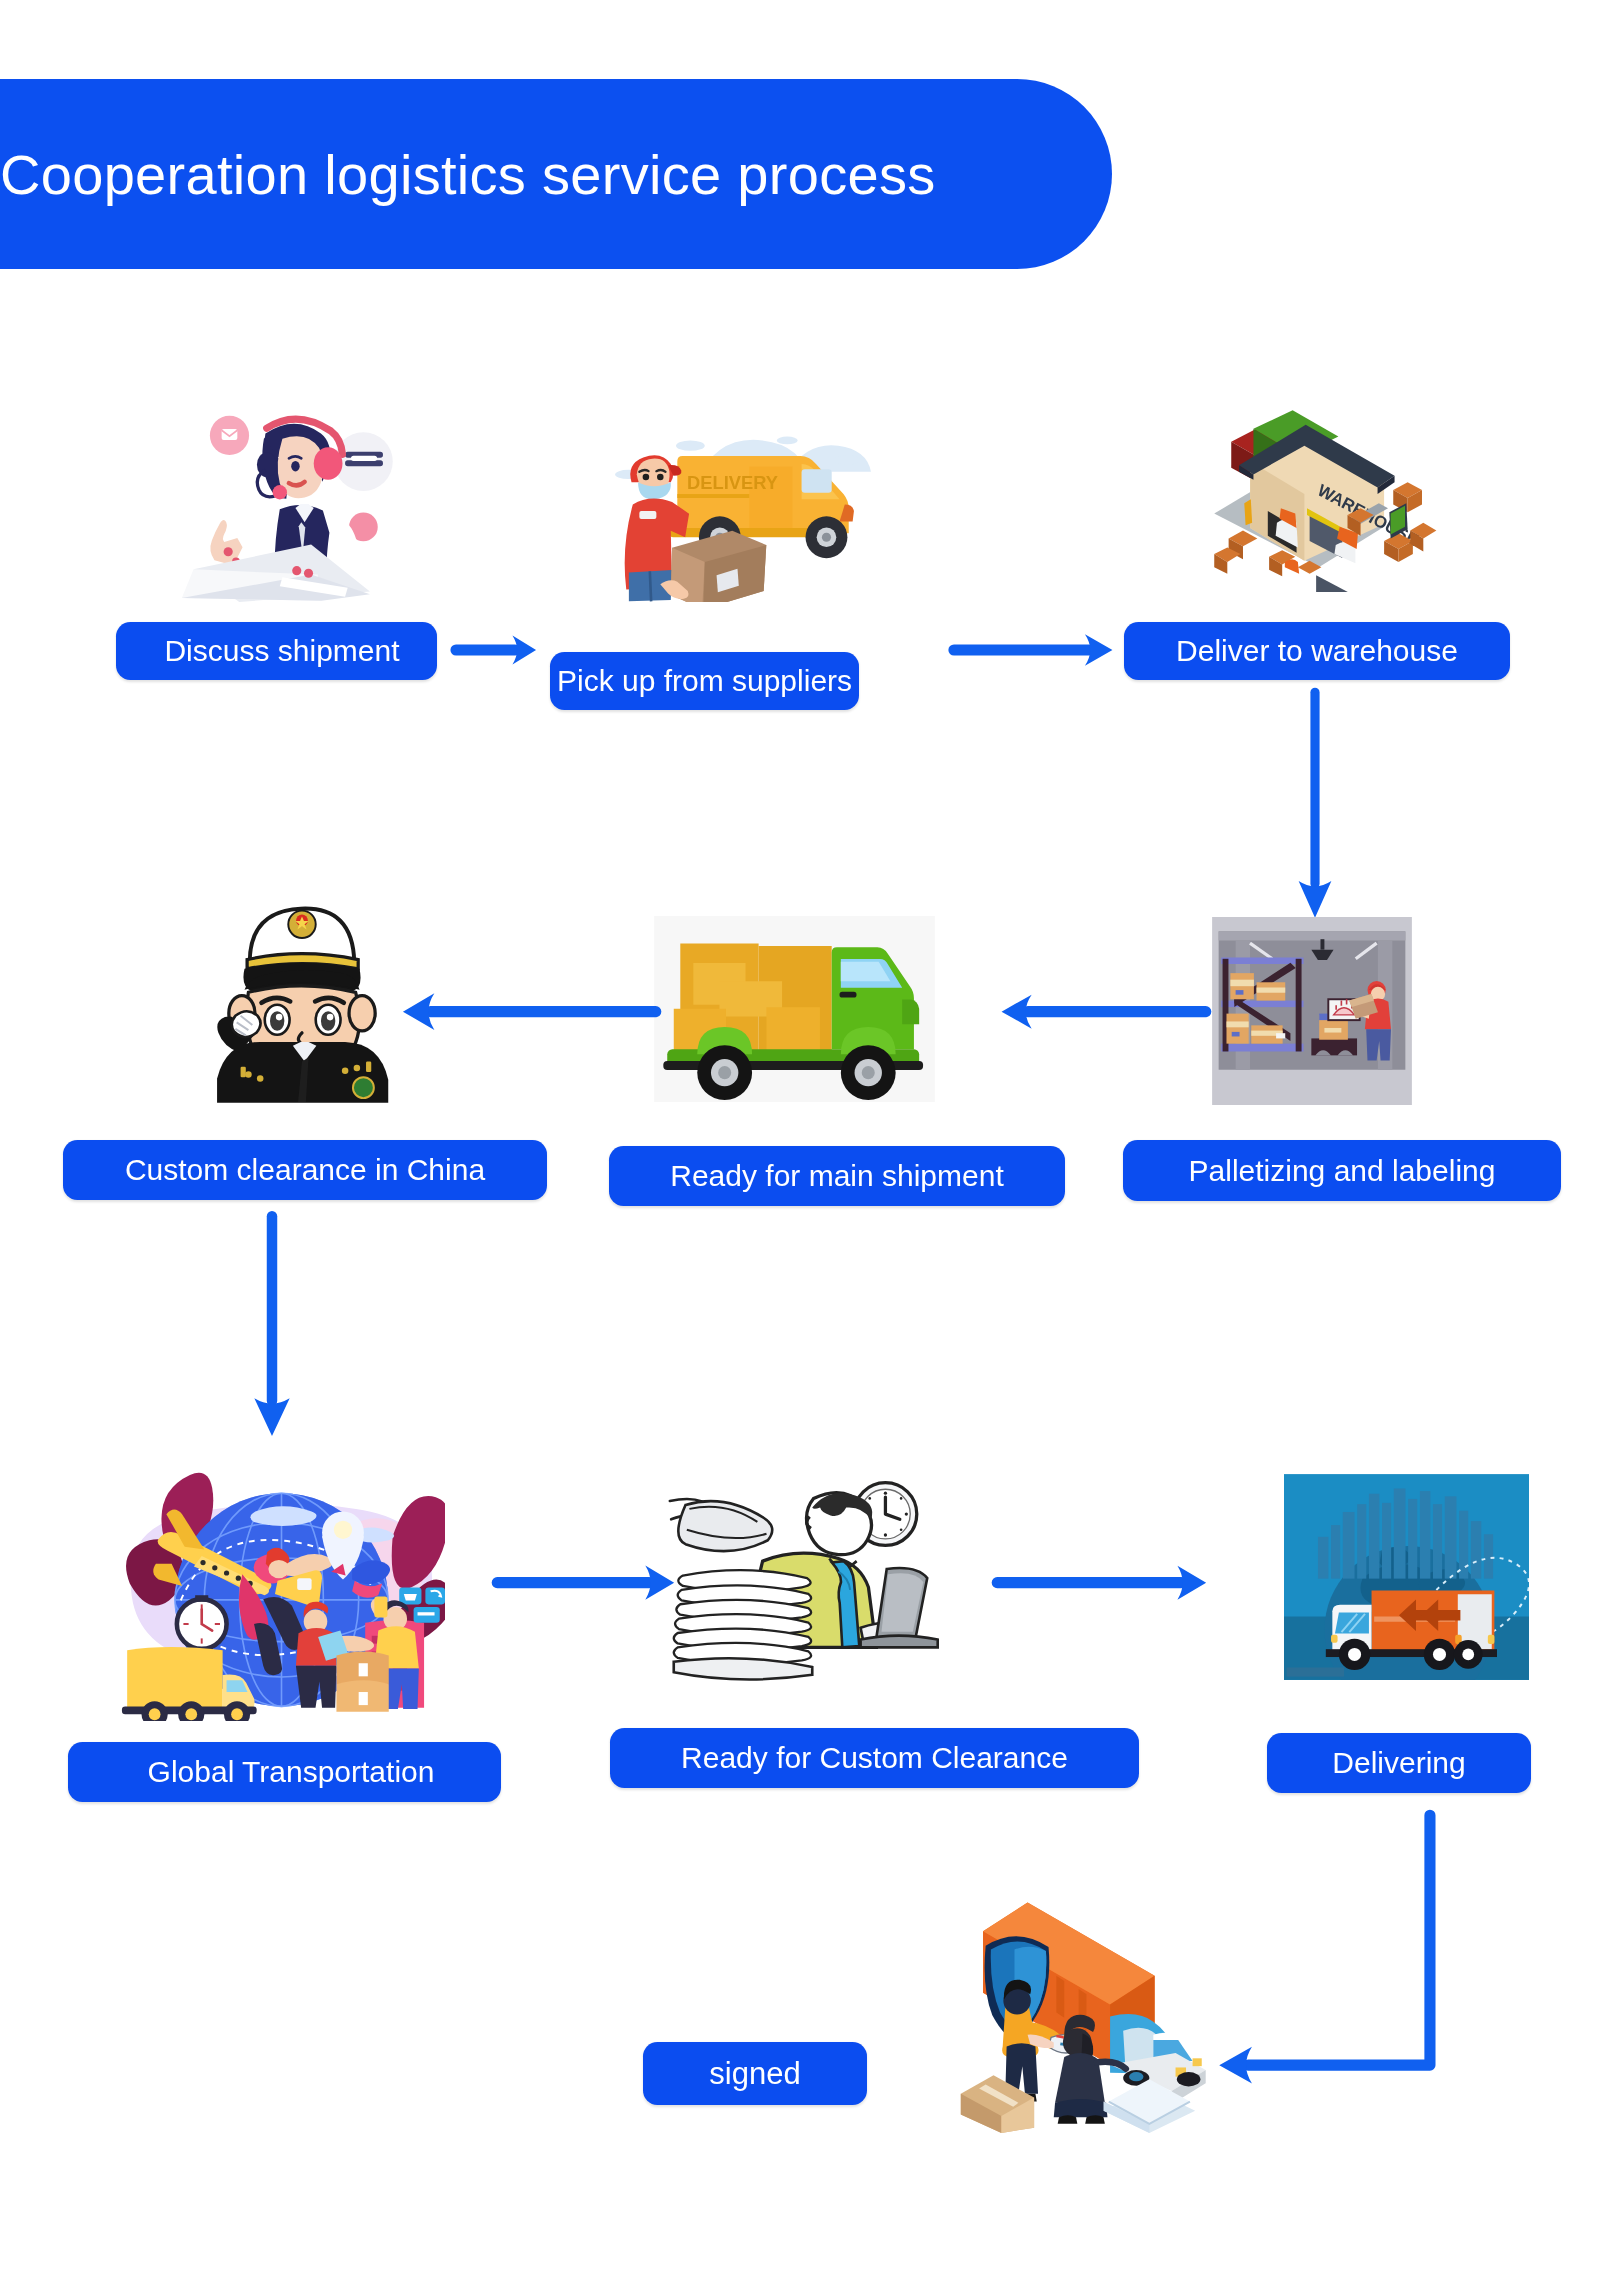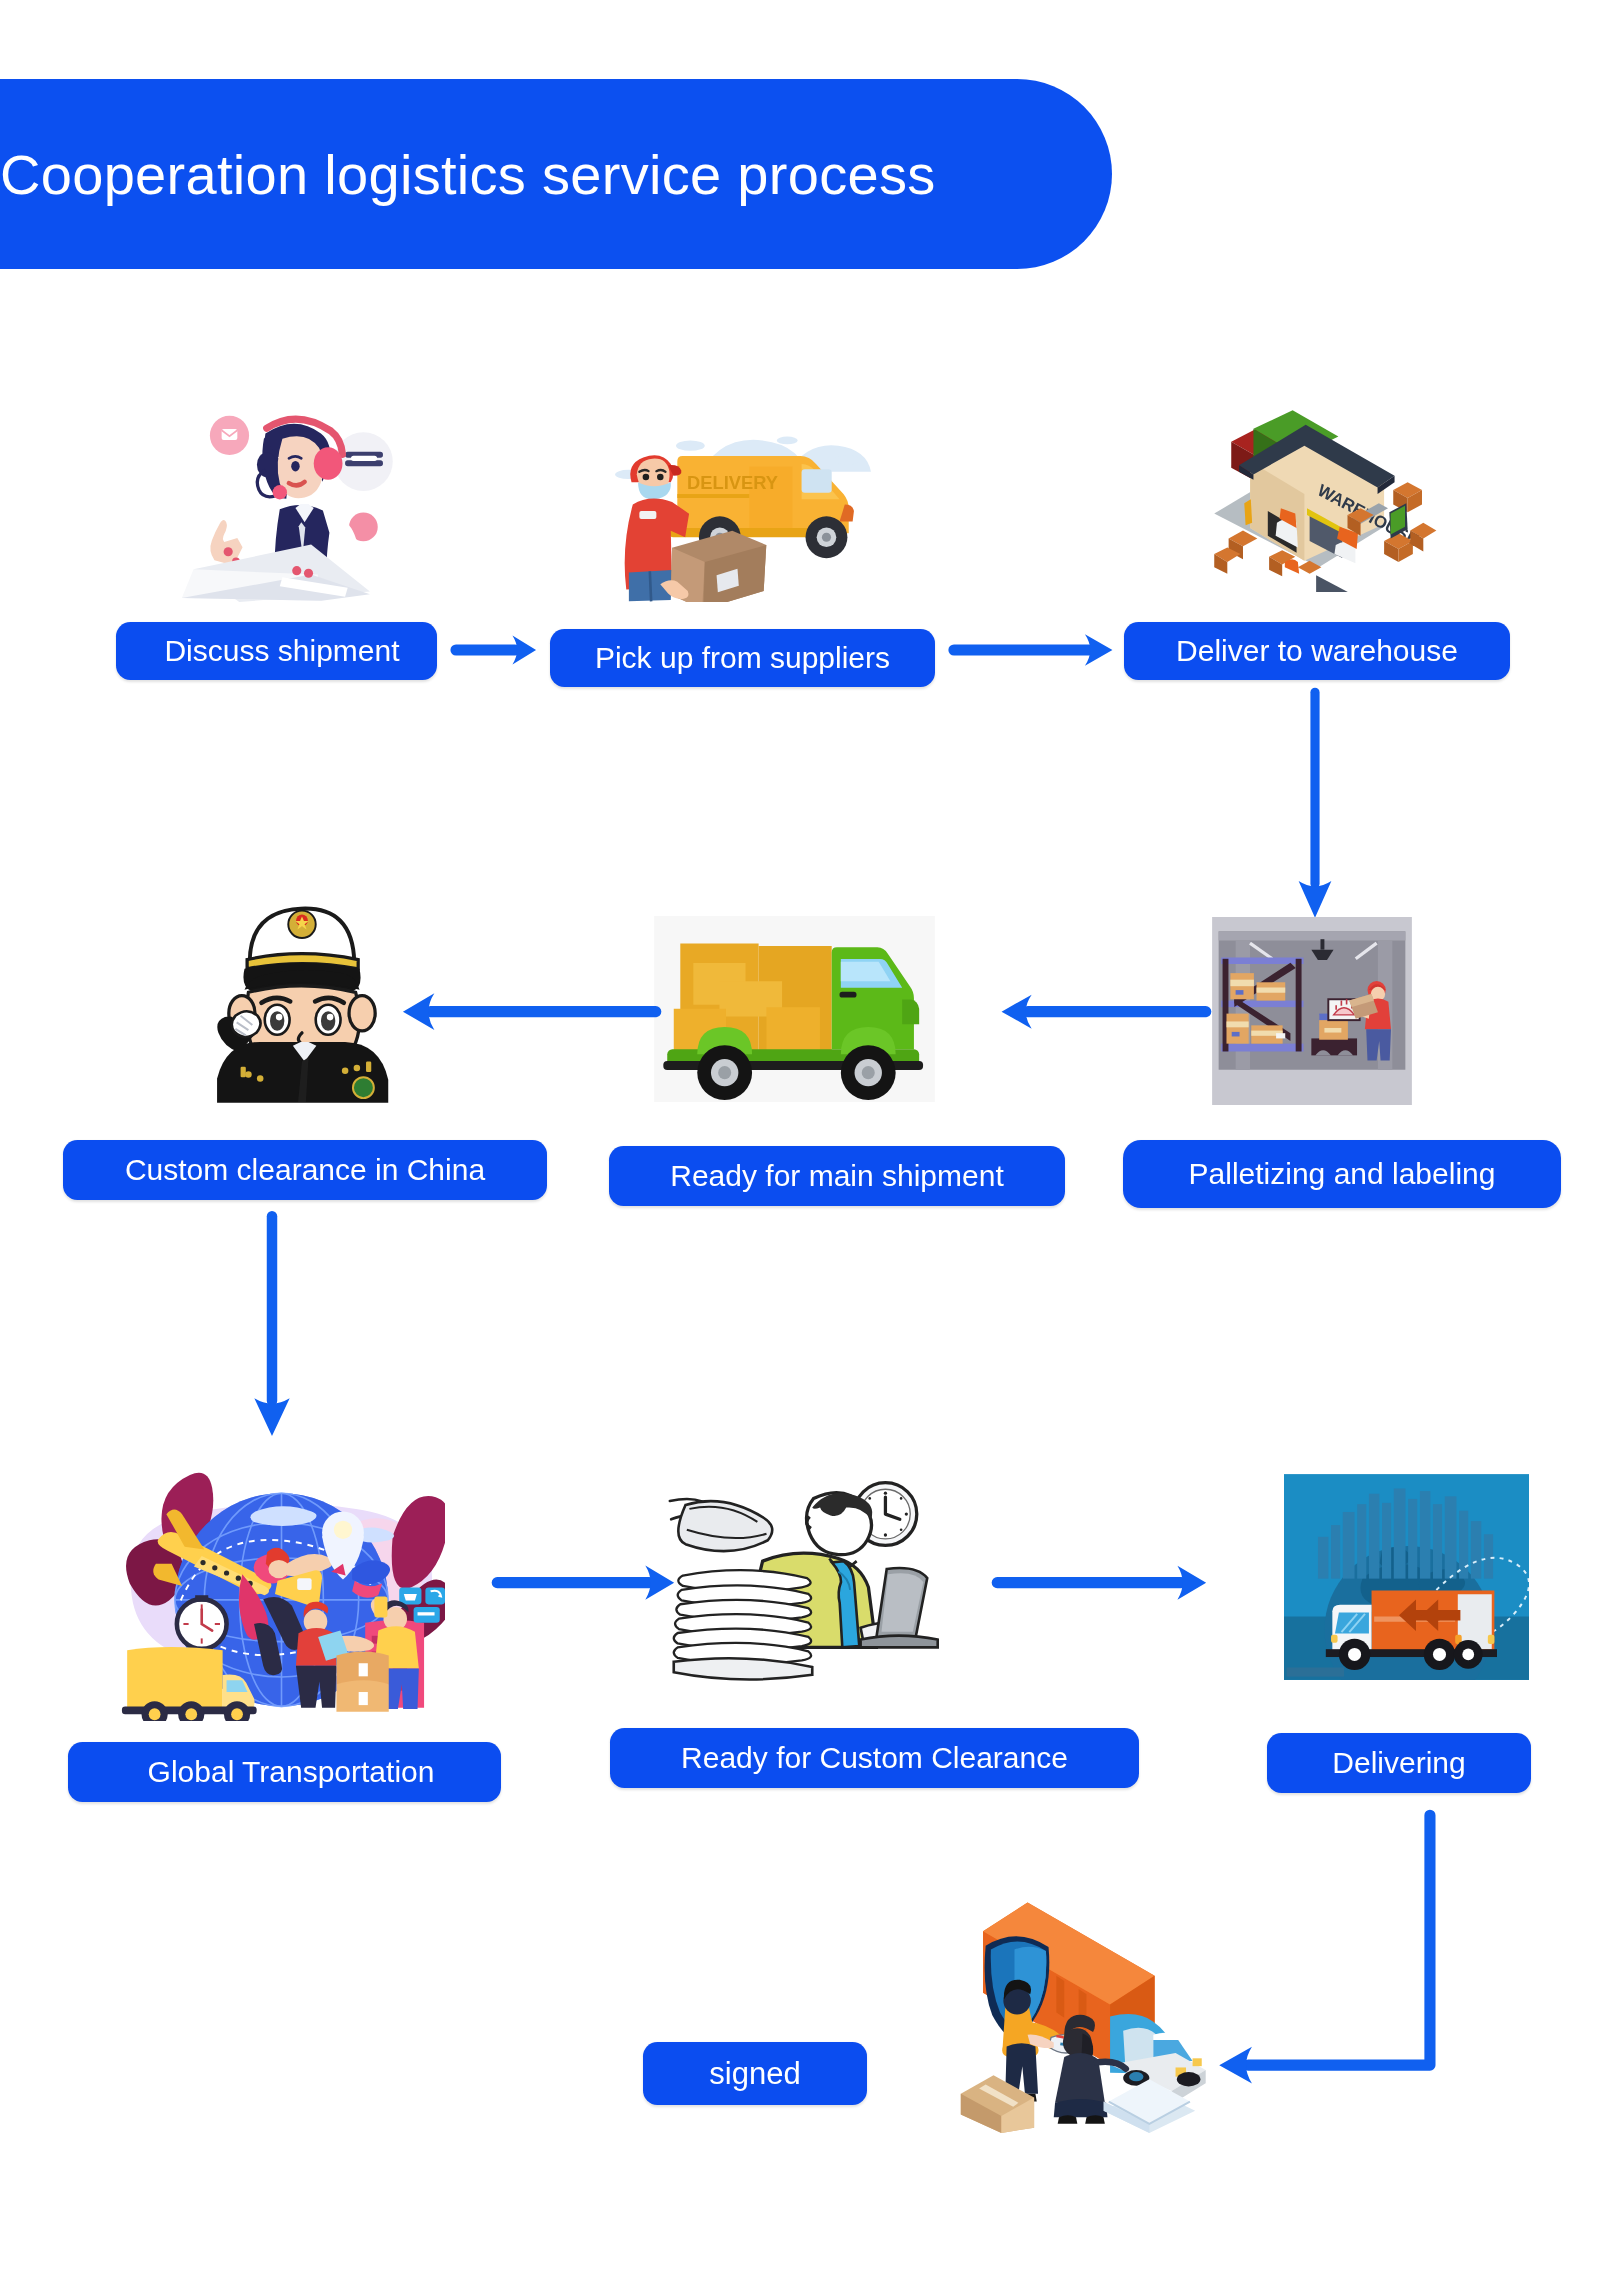--- a/index.html
+++ b/index.html
@@ -183,21 +183,21 @@
       <path d="M308 178 l26 -14 l2 40 l-26 14z" fill="#2f3a4a"></path>
       <path d="M310 180 l22 -12 l0 32 l-22 12z" fill="#4a9c27"></path>
       <path d="M148 254 q12 -8 20 0 l2 18 l-22 -10z" fill="#e8641e"></path>
       <path d="M86 164 l10 -6 l2 36 l-10 4z" fill="#e8a416"></path>
     </svg>
   </div>
 
   <div class="pill" style="left:116px; top:622px; width:321px; height:58px;padding-left:28px;">
     <span>Discuss shipment</span>
   </div>
-  <div class="pill" style="left:550px; top:629px; width:385px; height:58px;">
+  <div class="pill" style="left:550px; top:652px; width:309px; height:58px;">
     <span>Pick up from suppliers</span>
   </div>
   <div class="pill" style="left:1124px; top:622px; width:386px; height:58px;">
     <span>Deliver to warehouse</span>
   </div>
 
   <div class="arrow" style="left:452px; top:629px;">
     <svg width="92" height="42" viewBox="0 0 140 64">
       <path d="M6 32 L96 32" stroke="#1060f0" stroke-width="17" stroke-linecap="round" fill="none"></path>
       <path d="M92 10 L128 32 L92 54 q14 -22 0 -44z" fill="#1060f0"></path>
@@ -335,21 +335,21 @@
       <path d="M210 128 l34 -10 l4 10 l-34 10z" fill="#d9b58e"></path>
     </svg>
   </div>
 
   <div class="pill" style="left:63px; top:1140px; width:484px; height:60px;">
     <span>Custom clearance in China</span>
   </div>
   <div class="pill" style="left:609px; top:1146px; width:456px; height:60px;">
     <span>Ready for main shipment</span>
   </div>
-  <div class="pill" style="left:1123px; top:1140px; width:438px; height:68px;border-radius:18px;">
+  <div class="pill" style="left:1123px; top:1140px; width:438px; height:61px;">
     <span>Palletizing and labeling</span>
   </div>
 
   <div class="arrow" style="left:995px; top:988px;">
     <svg width="216" height="46" viewBox="0 0 330 70">
       <path d="M50 36 L322 36" stroke="#1060f0" stroke-width="17" stroke-linecap="round" fill="none"></path>
       <path d="M56 10 L10 36 L56 62 q-18 -26 0 -52z" fill="#1060f0"></path>
     </svg>
   </div>
 

